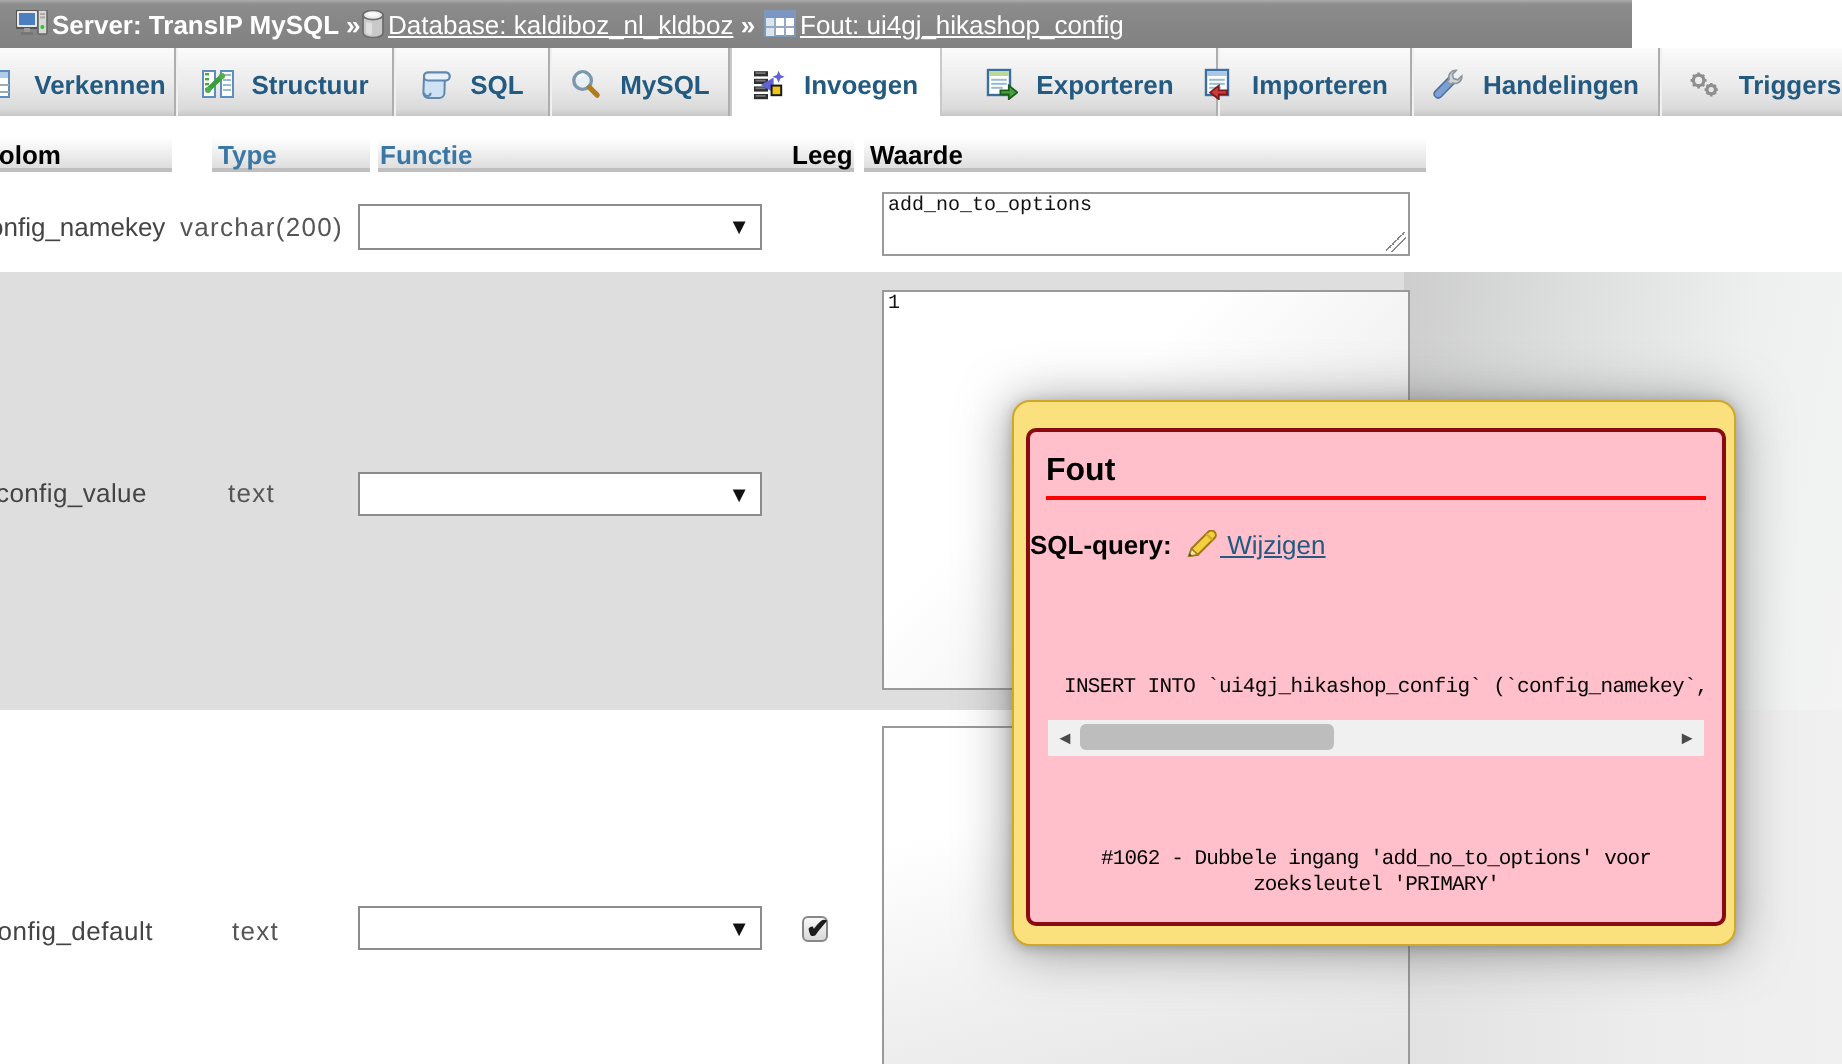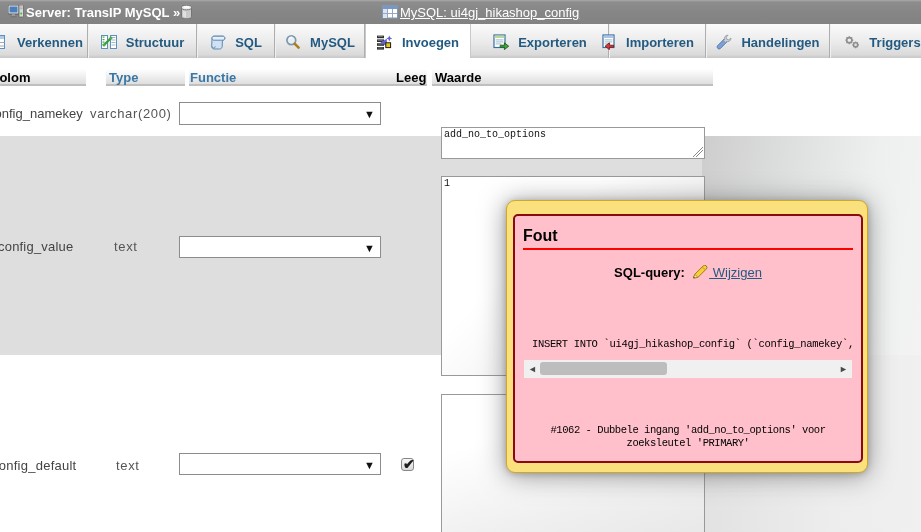--- a/index.html
+++ b/index.html
@@ -1,49 +1,49 @@
 <!DOCTYPE html>
 <html><head><meta charset="utf-8">
 <style>
 * { margin:0; padding:0; box-sizing:border-box; }
 html,body { width:921px; height:532px; overflow:hidden; }
 body { font-family:"Liberation Sans",sans-serif; font-size:13px; background:#fff; position:relative; }
 .abs { position:absolute; }
 .mono { font-family:"Liberation Mono",monospace;text-align:center; }
 
-#crumb { left:0; top:0; width:921px; height:24px; background:linear-gradient(#ababab 0,#8d8d8d 2px,#868686 50%,#828282 100%); color:#fff; }
+#crumb { left:0; top:0; width:816px; height:24px; background:linear-gradient(#ababab 0,#8d8d8d 2px,#868686 50%,#828282 100%); color:#fff; }
 #crumb .txt { position:absolute; top:5px; font-size:13px; white-space:nowrap; }
 #crumb a { color:#fff; text-decoration:underline; }
 
 #tabbar { left:0; top:24px; width:921px; height:34px; background:linear-gradient(#fbfbfb,#eaeaea 55%,#dadada 90%,#c6c6c6 100%); }
 .tab { position:absolute; top:0; height:33px; display:flex; align-items:center; justify-content:center; gap:9px; padding-top:3px; color:#235a81; font-weight:bold; font-size:13px; }
 .tab .sep { position:absolute; right:0; top:0; height:34px; width:1px; background:#aeaeae; box-shadow:1px 0 0 #f0f0f0; }
 .tab.active { background:#fff; height:34px; border-left:1px solid #c9c9c9; border-right:1px solid #c9c9c9; }
 .tab svg { flex:none; }
 
 .th { position:absolute; top:69px; height:17px; background:linear-gradient(#ffffff,#dedede); border-bottom:2px solid #bfbfbf; font-weight:bold; font-size:13px; color:#000; padding:1px 0 0 3px; }
 .th.link { color:#3a77a5;margin-left:16px; }
 
 #row2bg { left:0; top:136px; width:706px; height:219px; background:#dedede; }
 #row2fade { left:702px; top:136px; width:219px; height:219px; background:linear-gradient(100deg,#cdcdcd 0%,#eef0f0 70%,#f3f3f3 100%); }
 #row3fade { left:702px; top:355px; width:219px; height:177px; background:linear-gradient(to right,#e2e2e2 0%,#ededed 60%,#f0f0f0 100%); }
 .collabel { position:absolute; white-space:nowrap; color:#444; font-size:13px; }
 .typelabel { position:absolute; color:#555; font-size:13px; white-space:nowrap; letter-spacing:0.65px; }
 .sel { position:absolute; left:179px; width:202px; height:22px; background:#fff; border:1px solid #8c8c8c; }
 .sel:after { content:"▼"; position:absolute; right:5px; top:5px; font-size:11px; color:#111; }
-.ta { position:absolute; left:441px; width:264px; border:1px solid #999; background:#fff; font-family:"Liberation Mono",monospace; font-size:10px; color:#111; padding:1px 2px;margin-top:31px; }
+.ta { position:absolute; left:441px; width:264px; border:1px solid #999; background:#fff; font-family:"Liberation Mono",monospace; font-size:10px; color:#111; padding:1px 2px; }
 .grip { position:absolute; right:1px; bottom:1px; width:10px; height:10px;
   background:linear-gradient(135deg,transparent 45%,#888 45%,#888 50%,transparent 50%,transparent 62%,#888 62%,#888 67%,transparent 67%); }
 .cb { position:absolute; left:401px; width:13px; height:13px; border:1px solid #878787; background:linear-gradient(#f8f8f8,#d9d9d9); border-radius:3px; }
 .cb:after { content:"✔"; position:absolute; left:1px; top:-3px; font-size:14px; font-weight:bold; color:#1c1c1c; }
 
 #dlg { left:506px; top:200px; width:362px; height:273px; background:#fbe07e; border:1px solid #cfa82a; border-radius:9px; box-shadow:0 2px 26px rgba(90,90,90,.65), 0 1px 6px rgba(80,80,80,.35); }
 #dlgin { position:absolute; left:6px; top:13px; width:350px; height:249px; background:#ffc0cb; border:2px solid #8a0a12; border-radius:5px; }
 #dlgin h1 { font-size:16px; color:#000; margin:11px 8px 0 8px; border-bottom:2px solid #f00; padding-bottom:3px; height:23px; }
-.dctr { position:absolute; width:100%; text-align:center; font-weight:bold; font-size:13px; color:#000; }
+.dctr { position:absolute; width:100%; text-align:left; font-weight:bold; font-size:13px; color:#000; }
 #sbar { position:absolute; left:9px; top:144px; width:328px; height:18px; background:#f0f0f0; }
 #sthumb { position:absolute; left:16px; top:2px; width:127px; height:13px; background:#bdbdbd; border-radius:3px; }
 .sarrow { position:absolute; top:4px; font-size:9px; color:#4a4a4a; }
 a.wlink { color:#235a81; text-decoration:underline; font-weight:normal; }
 </style></head>
 <body>
 
 <div class="abs" id="crumb">
   <svg class="abs" style="left:8px;top:5px" width="16" height="14" viewBox="0 0 16 14">
     <rect x="0" y="0" width="11" height="9" rx="1" fill="#e8e8e8" stroke="#555" stroke-width="1"></rect>
@@ -55,29 +55,30 @@
     <rect x="12" y="3.2" width="2.5" height="1" fill="#aaa"></rect>
     <circle cx="13.2" cy="8.5" r="1" fill="#2c2"></circle>
   </svg>
   <span class="txt" style="left:26px;font-weight:bold">Server: TransIP MySQL <span style="font-weight:bold">»</span></span>
   <svg class="abs" style="left:181px;top:5px" width="11" height="14" viewBox="0 0 11 14">
     <path d="M0.5 2.5 v9 a5 2.3 0 0 0 10 0 v-9 z" fill="#c9c9c9" stroke="#6e6e6e" stroke-width="0.9"></path>
     <path d="M2 6 v5 a3.5 1.6 0 0 0 3 1.5 l0 -6 z" fill="#e6e6e6" opacity="0.8"></path>
     <ellipse cx="5.5" cy="2.5" rx="5" ry="2.3" fill="#ececec" stroke="#6e6e6e" stroke-width="0.9"></ellipse>
     <ellipse cx="5.5" cy="2.2" rx="3" ry="1.1" fill="#fafafa"></ellipse>
   </svg>
+  <span class="txt" style="left:194px"><a href="#">Database: kaldiboz_nl_kldboz</a> <span style="font-weight:bold">»</span></span>
   <svg class="abs" style="left:382px;top:5px" width="16" height="14" viewBox="0 0 16 14">
     <rect x="0.5" y="0.5" width="15" height="12.5" fill="#fff" stroke="#7e99b5"></rect>
     <rect x="1" y="1" width="14" height="3" fill="#7b96c5"></rect>
     <rect x="1" y="4" width="4.5" height="9" fill="#dce4ee"></rect>
     <line x1="5.5" y1="4" x2="5.5" y2="13" stroke="#97a9c2" stroke-width="1"></line>
     <line x1="10.5" y1="4" x2="10.5" y2="13" stroke="#97a9c2" stroke-width="1"></line>
     <line x1="1" y1="8.5" x2="15" y2="8.5" stroke="#97a9c2" stroke-width="1"></line>
   </svg>
-  <span class="txt" style="left:400px"><a href="#">MySQL: ui4gj_hikashop_config</a></span>
+  <span class="txt" style="left:400px"><a href="#">Fout: ui4gj_hikashop_config</a></span>
 </div>
 
 <div class="abs" id="tabbar"></div>
 <div class="abs" style="left:0;top:24px;width:921px;height:35px" id="tabs">
   <svg class="abs" style="left:0;top:11px;z-index:3" width="5" height="15" viewBox="0 0 5 15">
     <rect x="-2" y="0.5" width="6.5" height="13" fill="#fff" stroke="#5c8fbe"></rect>
     <rect x="-2" y="1" width="6" height="3" fill="#aecbe8"></rect>
     <line x1="-2" y1="7.5" x2="4.5" y2="7.5" stroke="#9ab" stroke-width="1"></line>
     <line x1="-2" y1="11" x2="4.5" y2="11" stroke="#9ab" stroke-width="1"></line>
   </svg>

